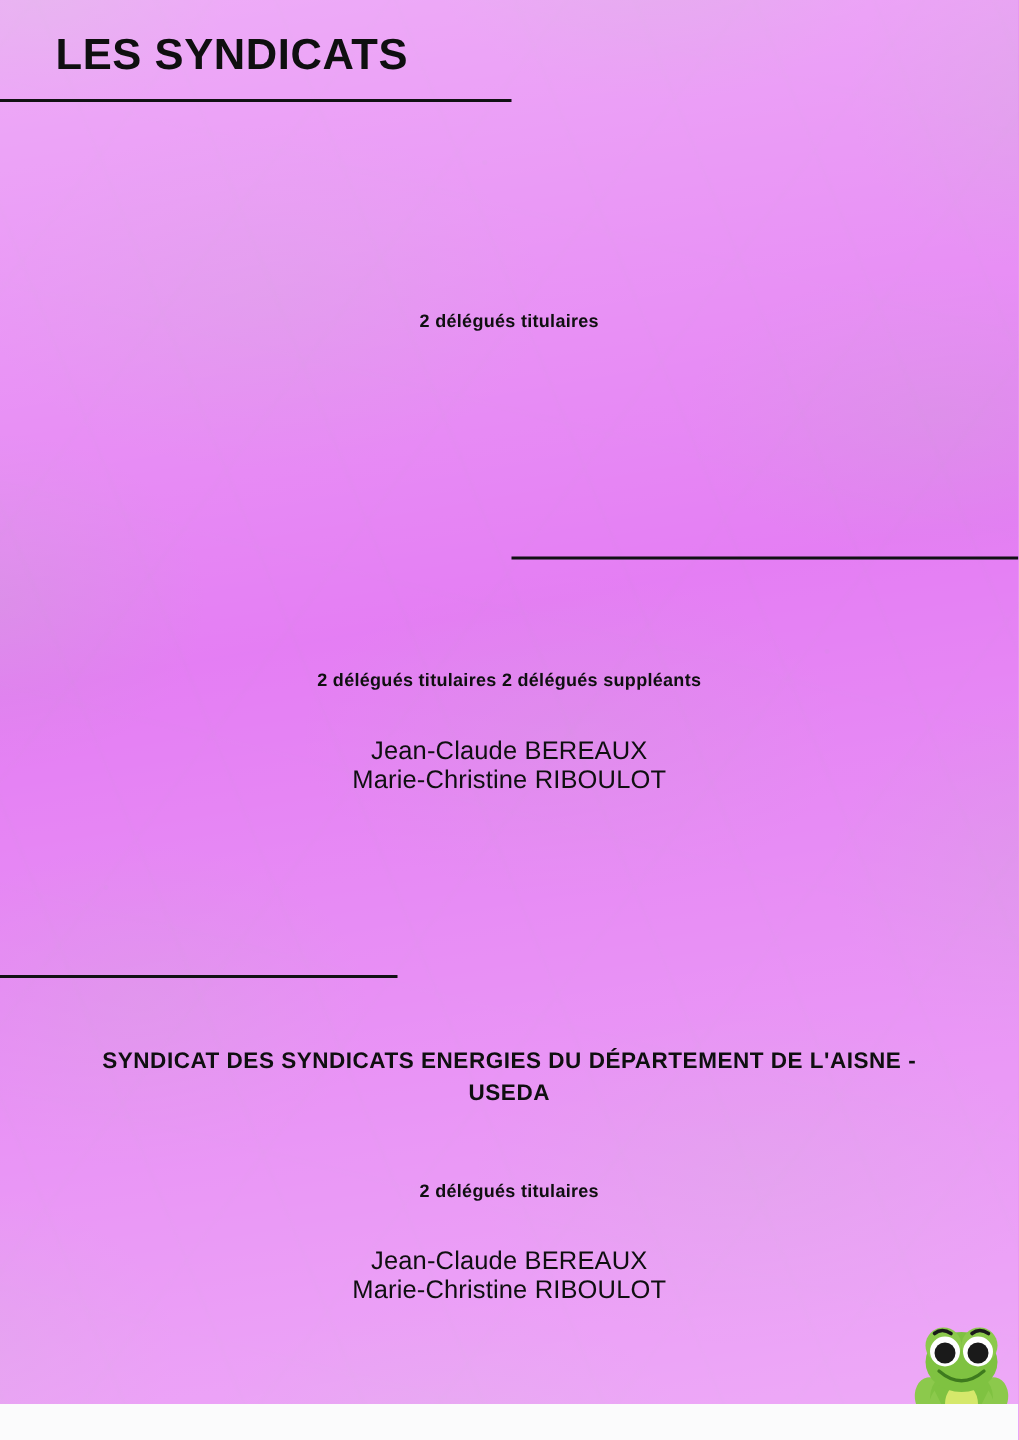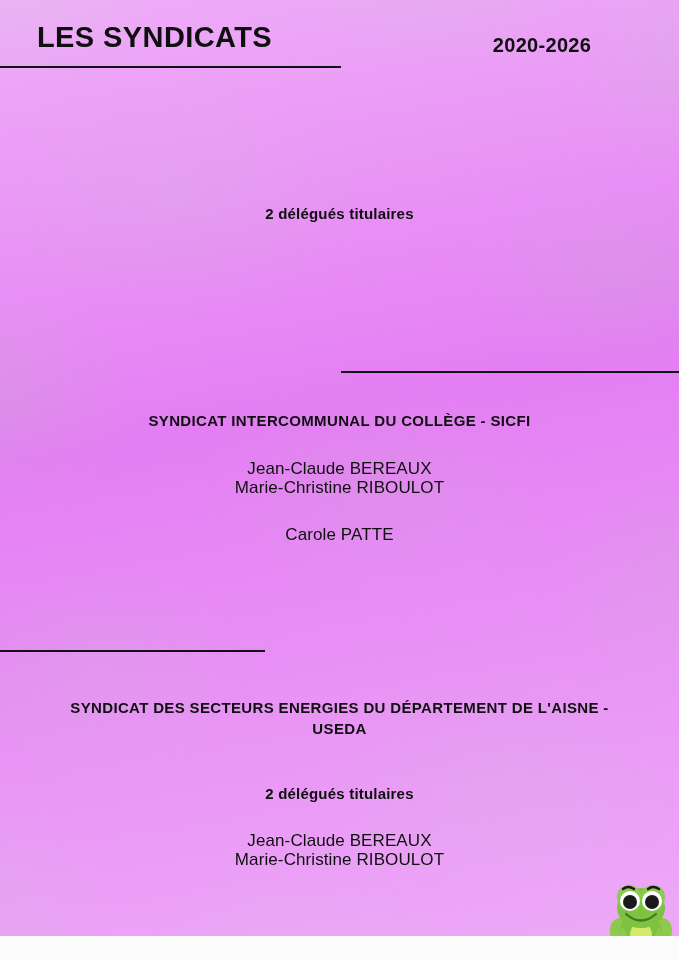--- a/index.html
+++ b/index.html
@@ -121,21 +121,21 @@
 
   .sec-title {
     font-size: 15px;
     font-weight: bold;
     letter-spacing: 0.35px;
     line-height: 21px;
     margin: 0 auto;
     width: 560px;
   }
   .sec-roles {
-    font-size: 15px;
+    font-size: 12px;
     font-weight: bold;
     letter-spacing: 0.2px;
     line-height: 20px;
     margin: 0;
   }
   .sec-1 .sec-roles { margin-top: 42px; }
   .sec-2 .sec-roles { margin-top: 33px; }
   .sec-3 .sec-roles { margin-top: 45px; }
 
   .name-group { margin: 0; }
@@ -171,43 +171,41 @@
 <div class="page">
   <div class="marble-layer m1"></div>
   <div class="marble-layer m2"></div>
   <div class="marble-layer m3"></div>
   <div class="marble-layer m-wash"></div>
 
   <div class="content">
 
     <div class="page-title">LES SYNDICATS</div>
     <div class="title-rule"></div>
-    <div class="term-years">2020-2026</div>
 
     <div class="divider divider-right"></div>
 
     <div class="divider divider-left"></div>
 
     <div class="section sec-1">
       <div class="sec-roles">2 délégués titulaires</div>
     </div>
 
     <div class="section sec-2">
-      <div class="sec-title">SYNDICAT INTERCOMMUNAL DU COLLÈGE - SICFI</div>
+      <div class="sec-roles">2 délégués titulaires 2 délégués suppléants</div>
       <div class="name-group name-group-1">
         <div class="name">Jean-Claude BEREAUX</div>
         <div class="name">Marie-Christine RIBOULOT</div>
       </div>
       <div class="name-group name-group-2">
-        <div class="name">Carole PATTE</div>
       </div>
     </div>
 
     <div class="section sec-3">
-      <div class="sec-title">SYNDICAT DES SECTEURS ENERGIES DU DÉPARTEMENT DE L'AISNE - USEDA</div>
+      <div class="sec-title">SYNDICAT DES SYNDICATS ENERGIES DU DÉPARTEMENT DE L'AISNE - USEDA</div>
       <div class="sec-roles">2 délégués titulaires</div>
       <div class="name-group">
         <div class="name">Jean-Claude BEREAUX</div>
         <div class="name">Marie-Christine RIBOULOT</div>
       </div>
     </div>
 
     <svg class="frog-logo" viewBox="0 0 66 76">
 
       <ellipse cx="12" cy="66" rx="9" ry="6" fill="#7FC241" transform="rotate(-18 12 66)"></ellipse>

